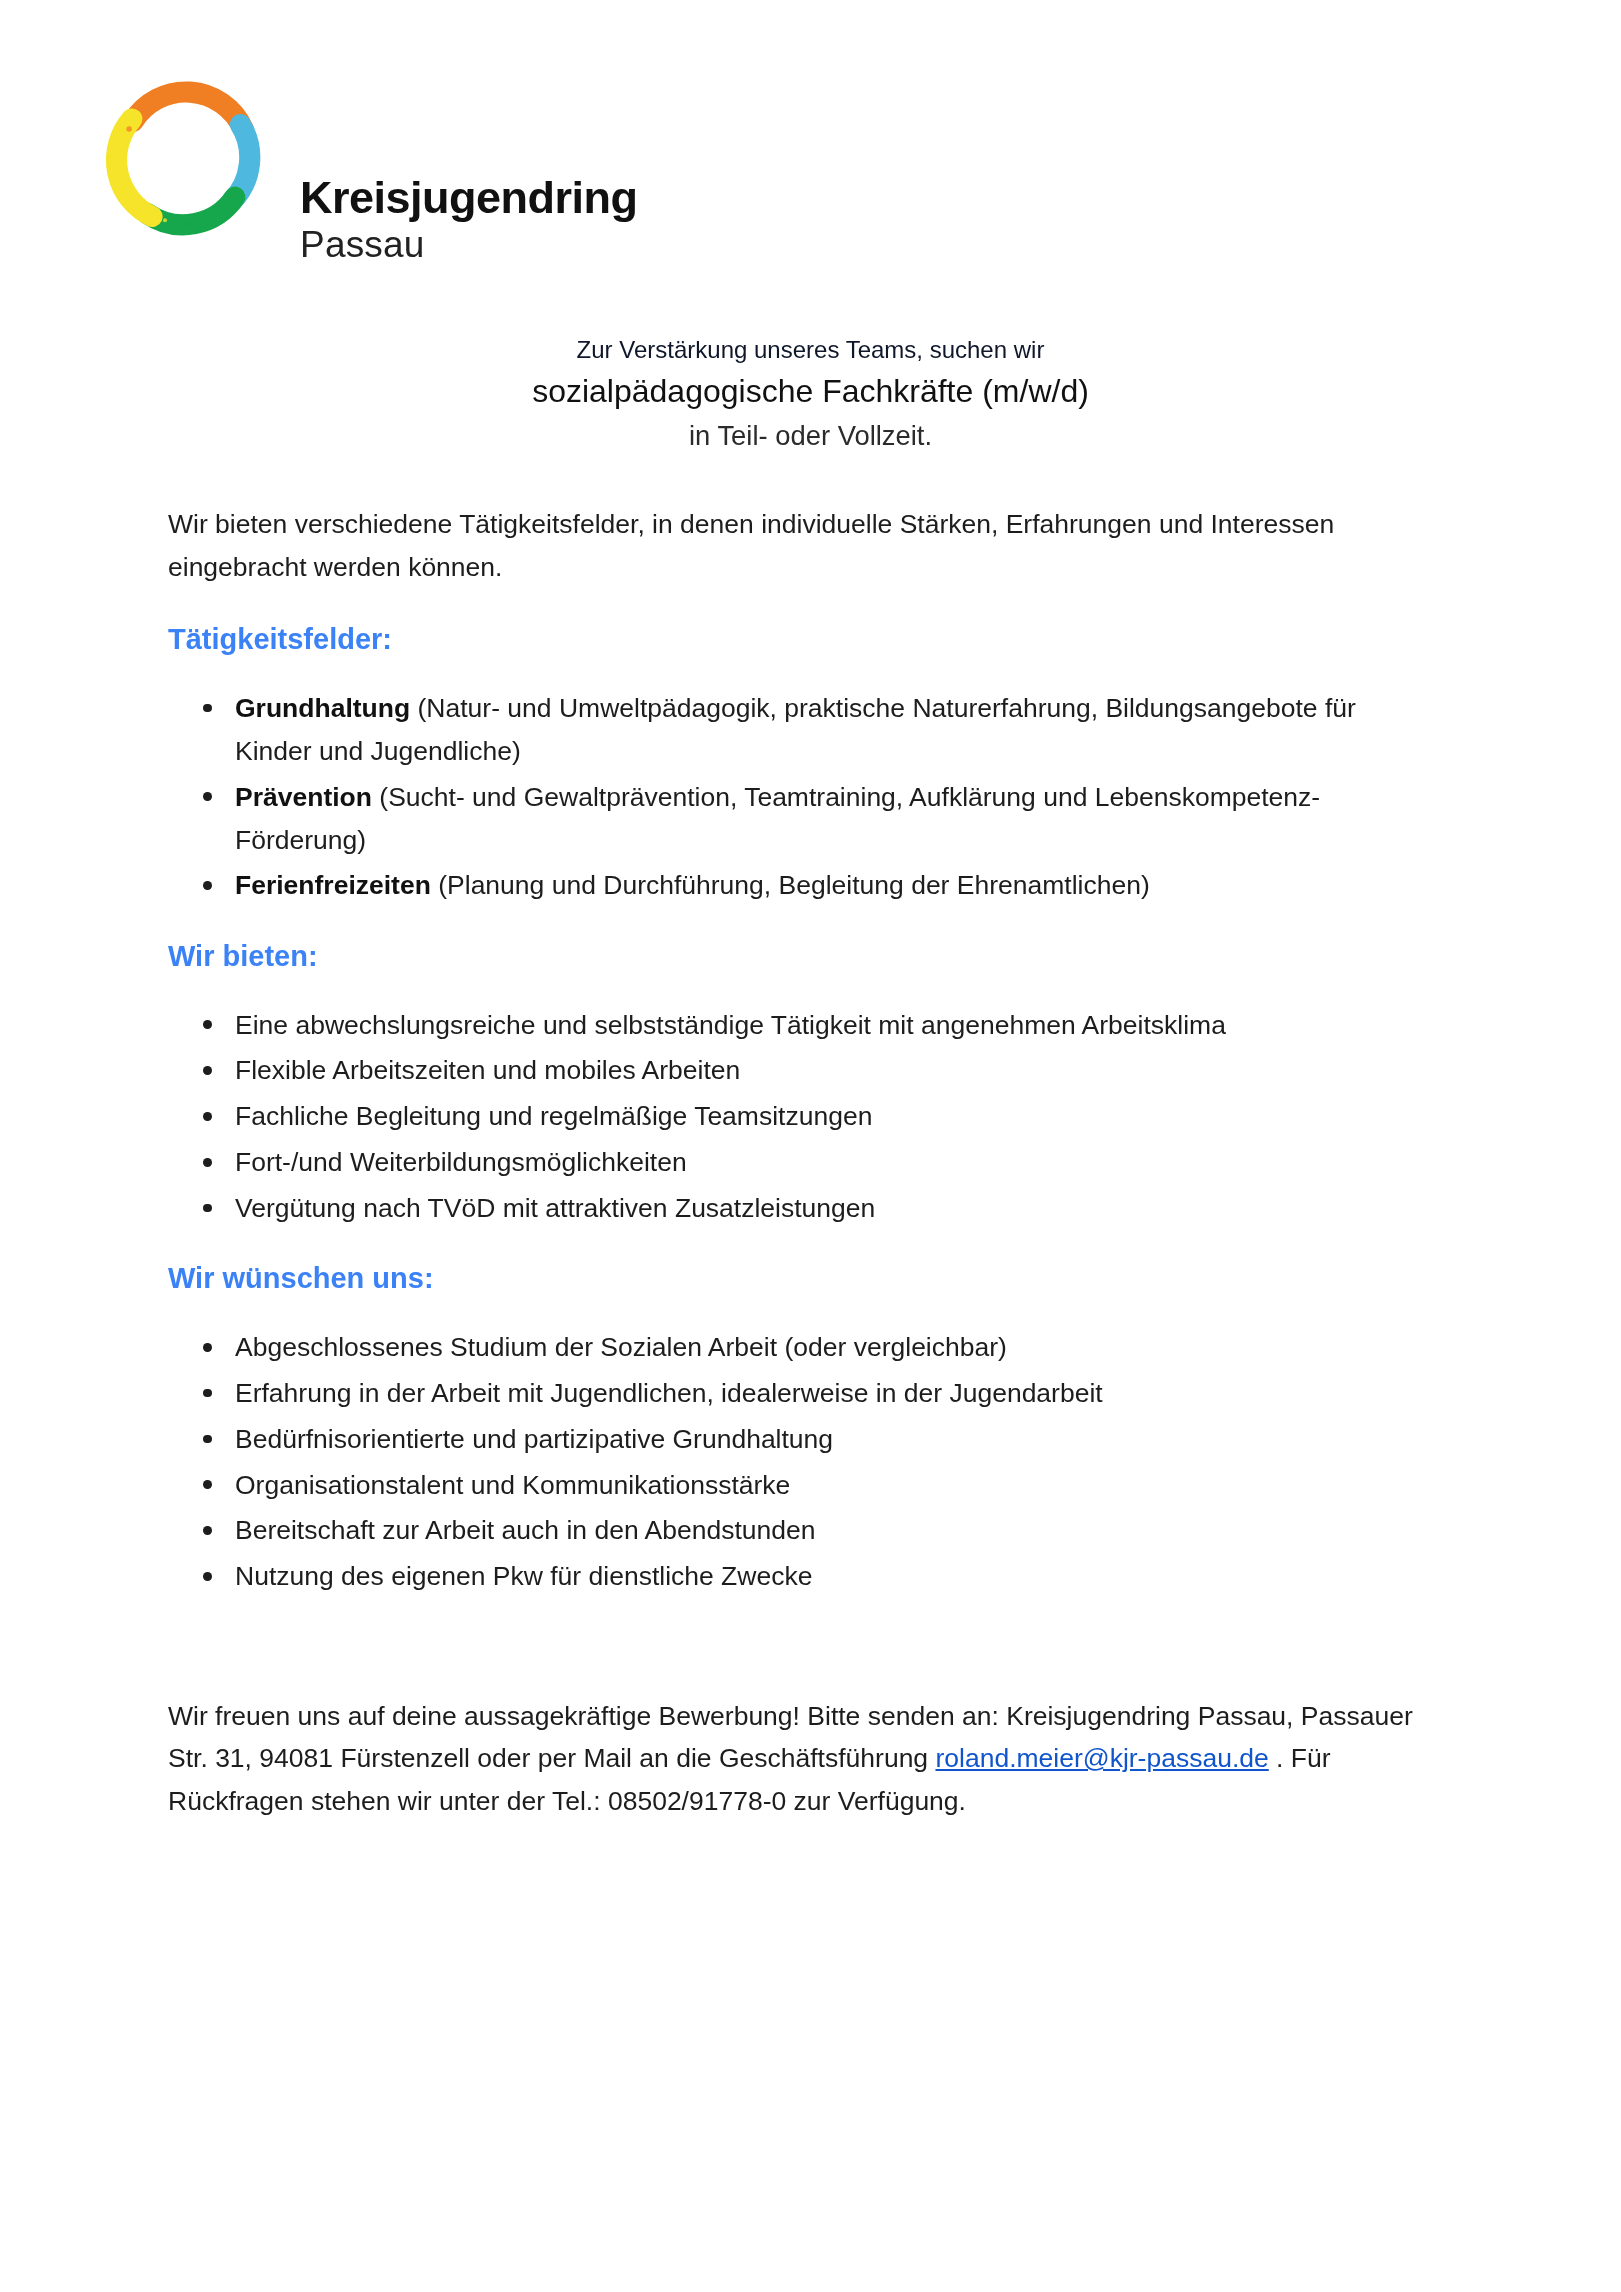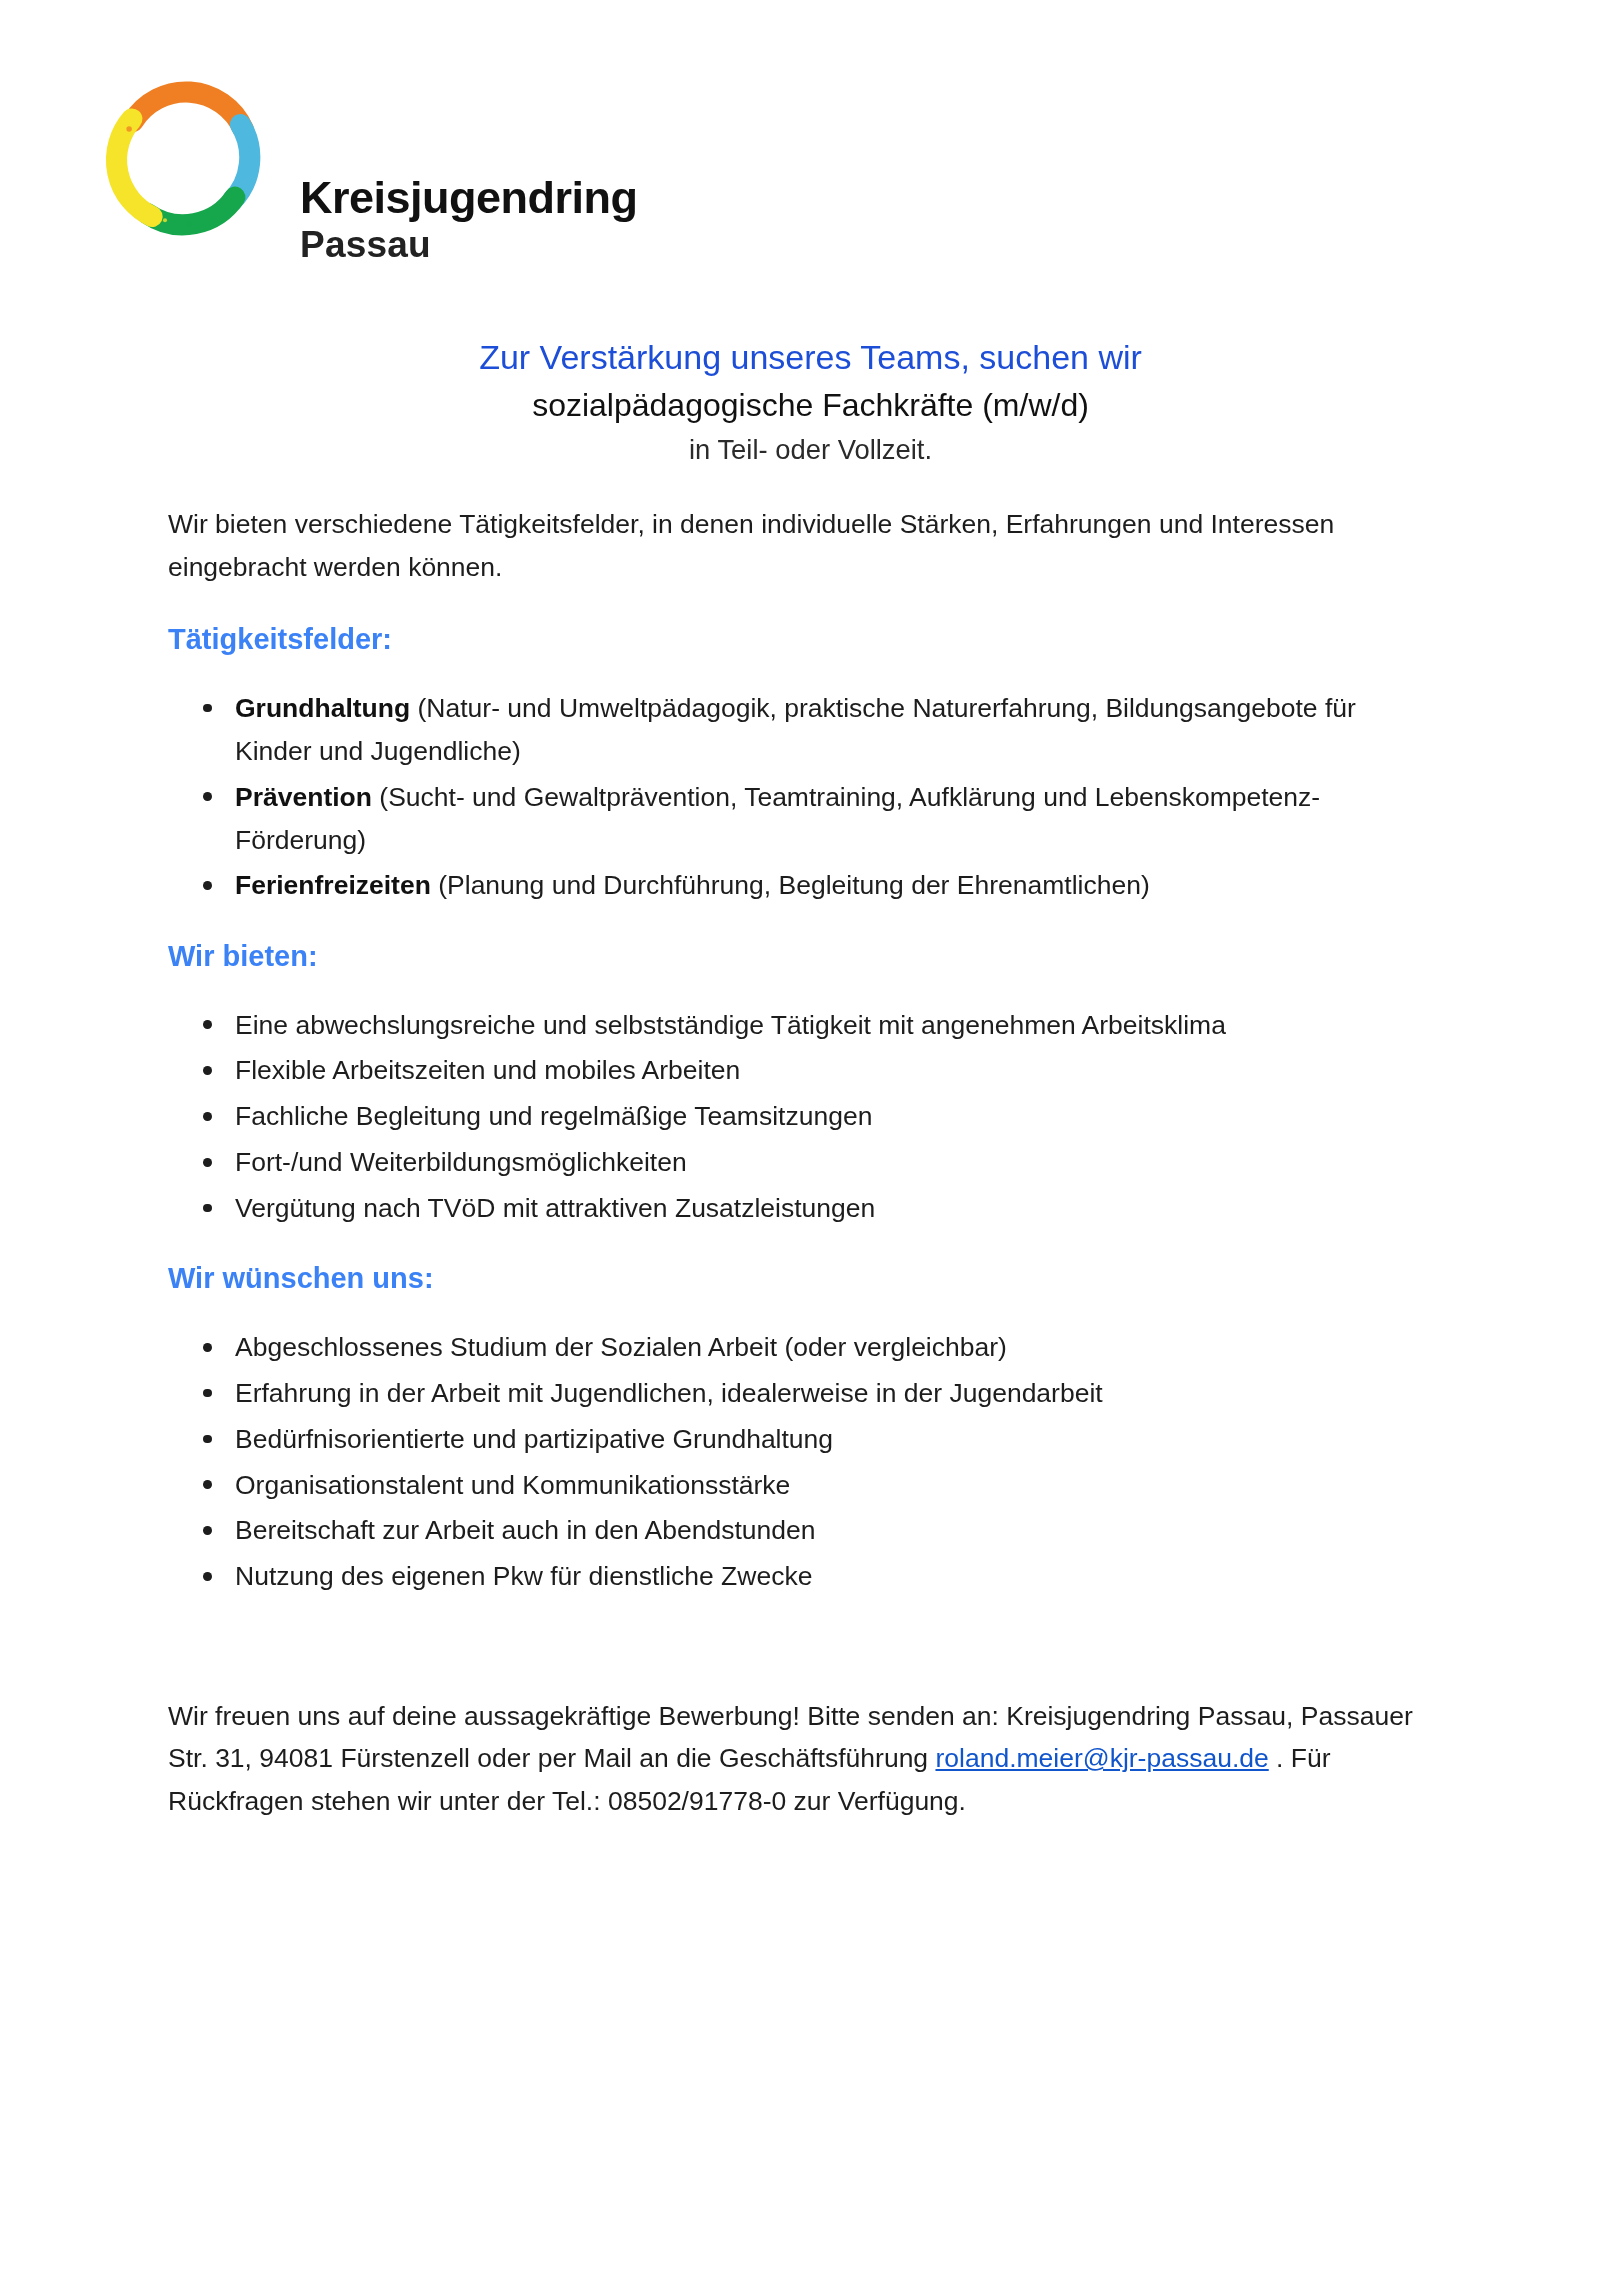--- a/index.html
+++ b/index.html
@@ -46,38 +46,38 @@
   }
   .logo-title {
     font-size: 45px;
     font-weight: bold;
     letter-spacing: -0.5px;
     color: #111111;
     display: block;
   }
   .logo-sub {
     font-size: 37px;
-    font-weight: bold;
+    font-weight: normal;
     letter-spacing: 0.2px;
     color: #222222;
     display: block;
     margin-top: 5.9px;
   }
 
   
   .headline {
     position: absolute;
     left: 0;
     top: 333px;
     width: 1621px;
     text-align: center;
   }
   .headline .l1 {
-    font-size: 34px;
-    color: #1d4ed8;
+    font-size: 24px;
+    color: #0f172a;
     line-height: 1.42;
     display: block;
   }
   .headline .l2 {
     font-size: 32px;
     font-weight: normal;
     color: #111111;
     line-height: 1.42;
     display: block;
     margin-top: 2px;

